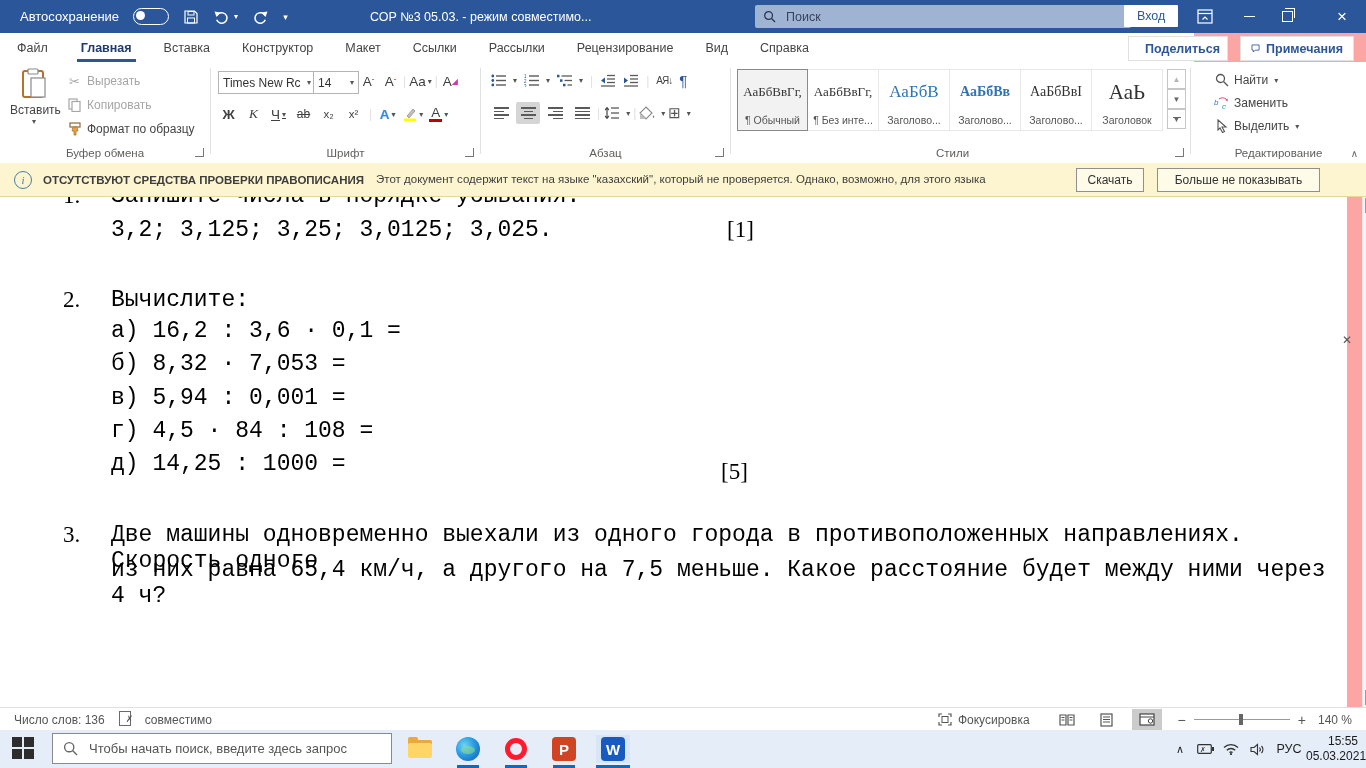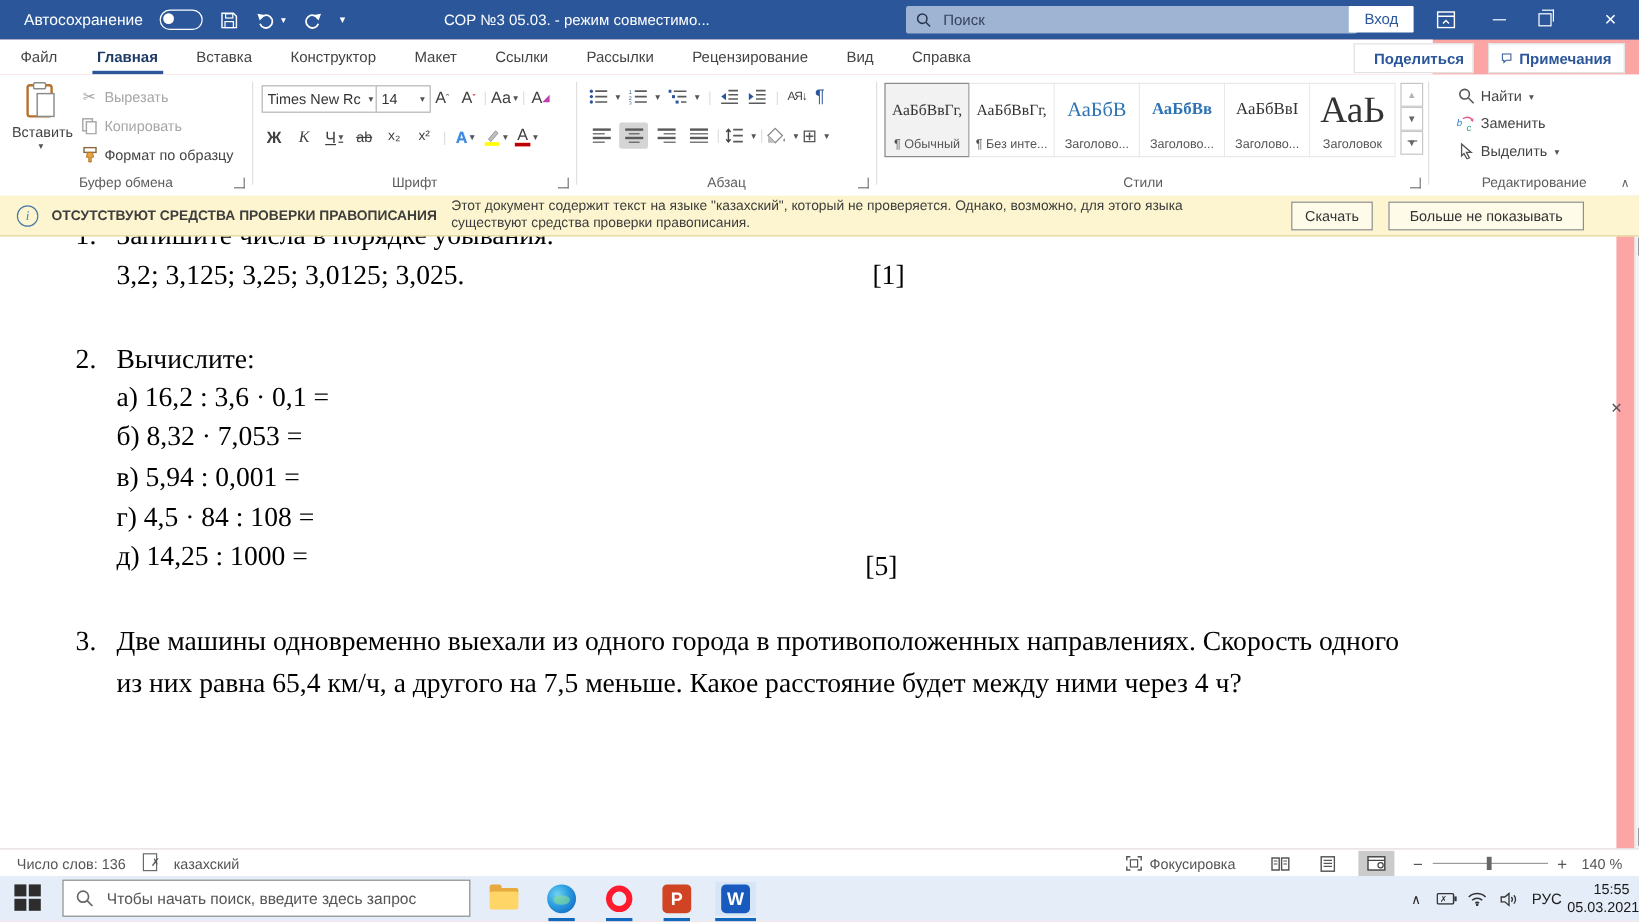--- a/index.html
+++ b/index.html
@@ -54,21 +54,21 @@
   .gsb{width:19px;height:20px;border:1px solid #c6c6c6;background:#fff;display:flex;align-items:center;justify-content:center;font-size:8px;color:#666;box-sizing:border-box;}
   
   #warnbar{position:absolute;left:0;top:163px;width:1366px;height:33px;background:#fdf5cf;border-bottom:1px solid #e2d89f;z-index:6;display:flex;align-items:center;}
   .warn-ic{width:16px;height:16px;border-radius:50%;border:1.5px solid #4a7ca8;color:#4a7ca8;display:flex;align-items:center;justify-content:center;font-size:11px;font-style:italic;font-family:"Liberation Serif",serif;margin-left:14px;flex:none;}
   .warn-title{font-size:11.5px;font-weight:bold;color:#3d3d3d;margin-left:11px;white-space:nowrap;}
   .warn-msg{font-size:11.5px;color:#3d3d3d;margin-left:12px;line-height:13.5px;}
   .warnbtn{height:22px;border:1px solid #8f8f8f;background:rgba(255,255,255,.55);font-size:12px;color:#333;display:flex;align-items:center;padding:0 14px;position:absolute;top:5px;}
   
   #docarea{position:absolute;left:0;top:162px;width:1347px;height:545px;background:#fff;z-index:1;font-family:"Liberation Serif","DejaVu Serif",serif;font-size:23px;color:#000;}
   .dnum{position:absolute;left:63px;}
-  .dtxt{position:absolute;left:97px;}
+  .dtxt{position:absolute;left:111px;font-family:Liberation Mono, monospace;}
   .score{position:absolute;}
   #variant{position:absolute;left:0;width:1347px;text-align:center;top:497px;font-size:24px;}
   #variant span{background:#ffff00;padding:0 2px;}
   
   #vscroll{position:absolute;right:0;top:196px;width:19px;height:511px;background:#f3f3f3;border-left:1px solid #e6e6e6;z-index:2;}
   .sarrow{position:absolute;left:2px;width:14px;height:15px;border:1px solid #9a9a9a;background:#fdfdfd;display:flex;align-items:center;justify-content:center;font-size:7px;color:#666;box-sizing:border-box;}
   #vthumb{position:absolute;left:3px;top:62px;width:12px;height:176px;border:1px solid #b8b8b8;background:#fafafa;box-sizing:border-box;}
   
   #statusbar{position:absolute;left:0;top:707px;width:1366px;height:23px;background:#fff;border-top:1px solid #e1e1e1;font-size:12px;color:#555;display:flex;align-items:center;z-index:7;}
   .sb-item{margin-left:14px;white-space:nowrap;}
@@ -405,21 +405,21 @@
         </div>
         <div class="stylecard">
           <span class="sprev" style="font-size:14px;color:#2e74b5;font-weight:bold;">АаБбВв</span>
           <span class="sname">Заголово...</span>
         </div>
         <div class="stylecard">
           <span class="sprev" style="font-size:14px;">АаБбВвІ</span>
           <span class="sname">Заголово...</span>
         </div>
         <div class="stylecard">
-          <span class="sprev" style="font-size:31px;">АаЬ</span>
+          <span class="sprev" style="font-size:21px;">АаЬ</span>
           <span class="sname">Заголовок</span>
         </div>
       </div>
       <div class="abs" style="left:436px;top:7px;display:flex;flex-direction:column;">
         <span class="gsb" style="color:#b5b5b5;">▲</span>
         <span class="gsb">▼</span>
         <span class="gsb" style="flex-direction:column;line-height:4px;"><i style="display:block;width:8px;border-top:1px solid #666;"></i>▼</span>
       </div>
       <div class="glabel" style="text-align:left;padding-left:205px;">Стили</div>
       <div class="launcher"></div>
@@ -480,39 +480,38 @@
     <span class="dtxt" style="top:360px;">Две машины одновременно выехали из одного города в противоположенных направлениях. Скорость одного</span>
     <span class="dtxt" style="top:395px;">из них равна 65,4 км/ч, а другого на 7,5 меньше. Какое расстояние будет между ними через 4 ч?</span>
 
   </div>
 
   <div id="warnbar">
     <span class="warn-ic">i</span>
     <span class="warn-title">ОТСУТСТВУЮТ СРЕДСТВА ПРОВЕРКИ ПРАВОПИСАНИЯ</span>
     <span class="warn-msg">
       <span style="display:block;">Этот документ содержит текст на языке "казахский", который не проверяется. Однако, возможно, для этого языка</span>
-      <span style="display:block;">существуют средства проверки правописания.</span>
     </span>
     <span class="warnbtn" style="left:1076px;width:38px;justify-content:center;">Скачать</span>
     <span class="warnbtn" style="left:1157px;width:133px;justify-content:center;">Больше не показывать</span>
     <span class="abs" style="left:1342px;top:170px;font-size:12px;color:#555;font-weight:bold;">✕</span>
   </div>
 
   <div id="vscroll">
     <span class="sarrow" style="top:2px;">▲</span>
     <div id="vthumb"></div>
     <span class="sarrow" style="bottom:2px;">▼</span>
   </div>
 
   <div id="statusbar">
     <span class="sb-item">Число слов: 136</span>
     <span class="sb-item" style="position:relative;">
       <span class="page-ic"></span><span style="position:absolute;left:7px;top:3px;font-size:9px;color:#555;">✗</span>
     </span>
-    <span class="sb-item">казахский</span>
+    <span class="sb-item">совместимо</span>
     <span style="flex:1;"></span>
     <span class="flex" style="gap:6px;">
       <svg width="14" height="13" viewBox="0 0 14 13">
           <path d="M1 4V1h3M13 4V1h-3M1 9v3h3M13 9v3h-3" fill="none" stroke="#555" stroke-width="1.2"></path>
           <rect x="4" y="3.5" width="6" height="6" fill="none" stroke="#555" stroke-width="1"></rect>
         </svg>
       <span>Фокусировка</span>
     </span>
     <span class="viewbtn" style="margin-left:22px;">
       <svg width="16" height="12" viewBox="0 0 16 12">

